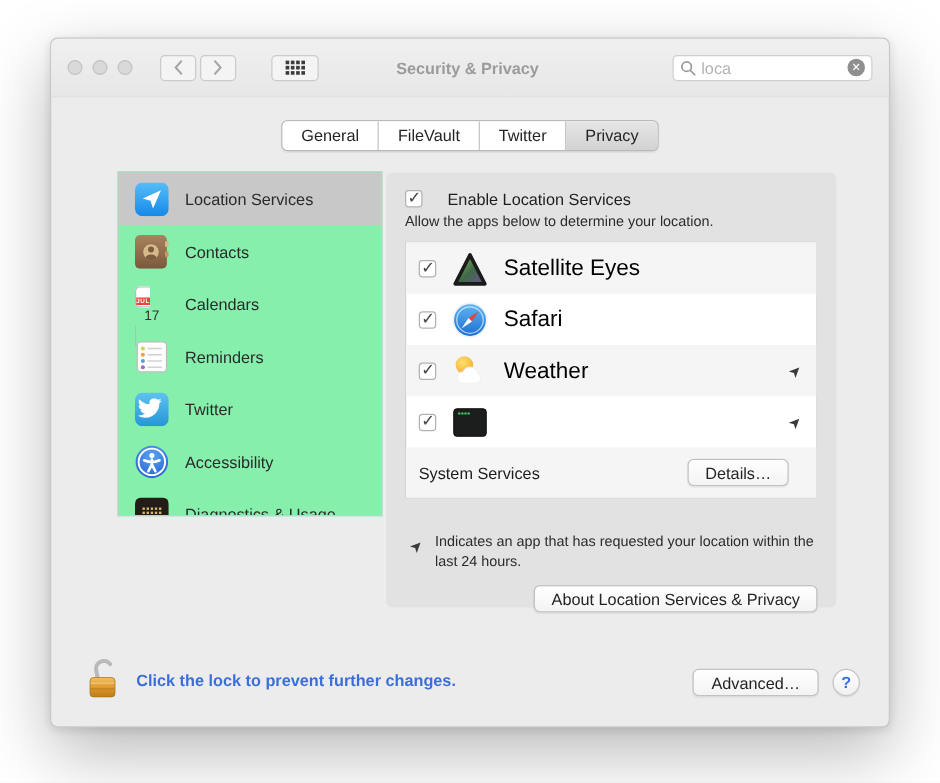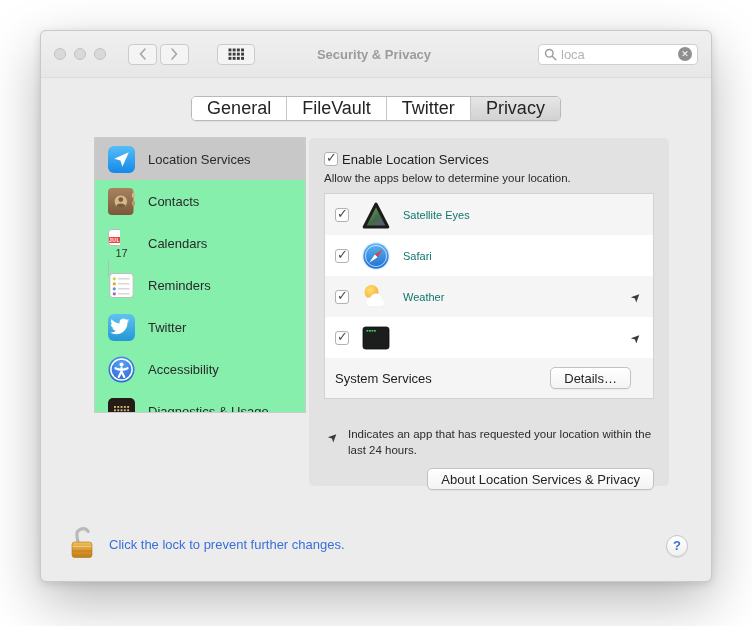--- a/index.html
+++ b/index.html
@@ -28,73 +28,73 @@
   .searchbox input { border:none; outline:none; flex:1; min-width:0; font-size:13px; color:#b3b3b3;
     background:transparent; margin-left:4px; font-family:inherit; }
   .clear-btn { width:14px; height:14px; border-radius:50%; background:#8f8f8f; color:#fff;
     font-size:9px; line-height:14px; text-align:center; flex:0 0 auto; }
   .clear-btn::before { content:"✕"; }
 
   
   .tabbar { position:absolute; left:0; right:0; top:65px; display:flex; justify-content:center; }
   .segmented { display:inline-flex; border:1px solid #b9b9b9; border-radius:5px; overflow:hidden;
     background:#fff; box-shadow:0 1px 1px rgba(0,0,0,.06); }
-  .segment { padding:0 15px; height:23px; line-height:23px; font-size:18px; color:#242424;
+  .segment { padding:0 15px; height:23px; line-height:23px; font-size:13px; color:#242424;
     background:#fff; border-left:1px solid #c6c6c6; }
   .segment:first-child { border-left:none; }
   .segment.selected { background:linear-gradient(#e6e6e6,#d2d2d2); }
 
   
   .sidebar { position:absolute; left:53px; top:106px; width:212px; height:276px;
     background:#86efac; border:1px solid #cccccc; overflow:hidden; }
   .side-row { height:42px; display:flex; align-items:center; padding-left:13px; gap:13px; }
   .side-row.selected { background:#c8c8c8; }
   .side-label { font-size:13px; color:#2a2a2a; white-space:nowrap; }
   .sicon { width:27px; height:27px; flex:0 0 auto; }
 
   .cal-icon { width:27px; height:27px; background:#fff; border:1px solid #b9b9b9; border-radius:4px; overflow:hidden; }
   .cal-top { height:8px; background:#e8453c; color:#fff; font-size:5px; line-height:8px;
     text-align:center; font-weight:bold; letter-spacing:.5px; }
   .cal-day { font-size:11px; color:#333; text-align:center; line-height:16px; }
 
   
   .content { position:absolute; left:268px; top:107px; width:360px; height:348px;
     background:#e2e2e2; border-radius:5px; padding:12px 15px; }
-  .enable-row { display:flex; align-items:center; gap:4px; height:18px; }
+  .enable-row { display:flex; align-items:center; gap:20px; height:18px; }
   .enable-label { font-size:13px; color:#1e1e1e; }
   .subtitle { font-size:11.5px; color:#2b2b2b; margin-top:4px; }
 
   .checkbox { width:14px; height:14px; background:#fff; border:1px solid #b2b2b2; border-radius:3px;
     position:relative; flex:0 0 auto; }
   .checkbox.checked::after { content:"✓"; position:absolute; left:1px; top:-3px;
     font-size:13px; font-weight:bold; color:#4a4a4a; }
 
   .app-list { margin-top:9px; background:#fff; border:1px solid #d2d2d2; }
   .app-row { height:41px; display:flex; align-items:center; padding:0 10px; gap:12px; }
   .app-row:nth-child(odd) { background:#f5f5f5; }
   .sys-row { height:40px; }
   .aicon { width:30px; height:30px; flex:0 0 auto; }
-  .app-name { font-size:11px; color:#0f766e; }
+  .app-name { font-size:18px; color:#000000; }
   .loc-arrow { margin-left:auto; width:14px; text-align:center; }
   .loc-arrow::before { content:"➤"; display:inline-block; transform:rotate(-45deg);
     color:#3a3a3a; font-size:12px; }
   .sys-label { font-size:13px; color:#1c1c1e; }
 
   .btn { background:linear-gradient(#ffffff,#f3f3f3); border:1px solid #c2c2c2; border-radius:5px;
     font-size:13px; color:#242424; font-family:inherit; box-shadow:0 1px 1px rgba(0,0,0,.05); }
   .details-btn { margin-left:auto; margin-right:12px; height:22px; padding:0 13px; }
   .about-row { display:flex; justify-content:flex-end; margin-top:10px; }
   .about-btn { height:22px; padding:0 13px; }
 
   .footnote { display:flex; margin-top:28px; gap:8px; }
   .footnote .loc-arrow { margin:2px 0 0 2px; flex:0 0 auto; }
   .footnote-text { font-size:11.5px; line-height:1.35; color:#2b2b2b; max-width:320px; }
 
   
-  .lock-area { position:absolute; left:28px; top:494px; display:flex; align-items:center; gap:14px; }
+  .lock-area { position:absolute; left:28px; top:494px; display:flex; align-items:center; gap:14px;font-weight:bold; }
   .lock-text { font-size:13px; color:#3a6fd9; }
   .advanced-btn { position:absolute; right:56px; top:504px; height:22px; padding:0 14px; }
   .help-btn { position:absolute; right:23px; top:504px; width:22px; height:22px; border-radius:50%;
     background:linear-gradient(#ffffff,#f0f0f0); border:1px solid #c6c6c6; color:#3a6fd9;
     font-weight:bold; font-size:13px; text-align:center; line-height:20px;
     box-shadow:0 1px 1px rgba(0,0,0,.08); }
 </style>
 </head>
 <body>
 
@@ -401,15 +401,16 @@
             </linearGradient>
           </defs>
         <path d="M8 17 V10.2 a6.2 6.2 0 0 1 11.8-2.7" fill="none" stroke="#b9b9b9" stroke-width="3.2" stroke-linecap="round" transform="rotate(-10 13 11)"></path>
         <rect x="3" y="17" width="20" height="15.5" rx="2.8" fill="url(#lockg)" stroke="#a8751f" stroke-width="0.6"></rect>
         <line x1="3.5" y1="21.5" x2="22.5" y2="21.5" stroke="rgba(255,255,255,.35)" stroke-width="1"></line>
         <line x1="3.5" y1="26" x2="22.5" y2="26" stroke="rgba(140,90,20,.35)" stroke-width="1"></line>
       </svg>
     </span>
     <span class="lock-text">Click the lock to prevent further changes.</span>
   </div>
+  <button class="btn advanced-btn">Advanced…</button>
   <button class="help-btn">?</button>
 
 </div>
 
 </body></html>

